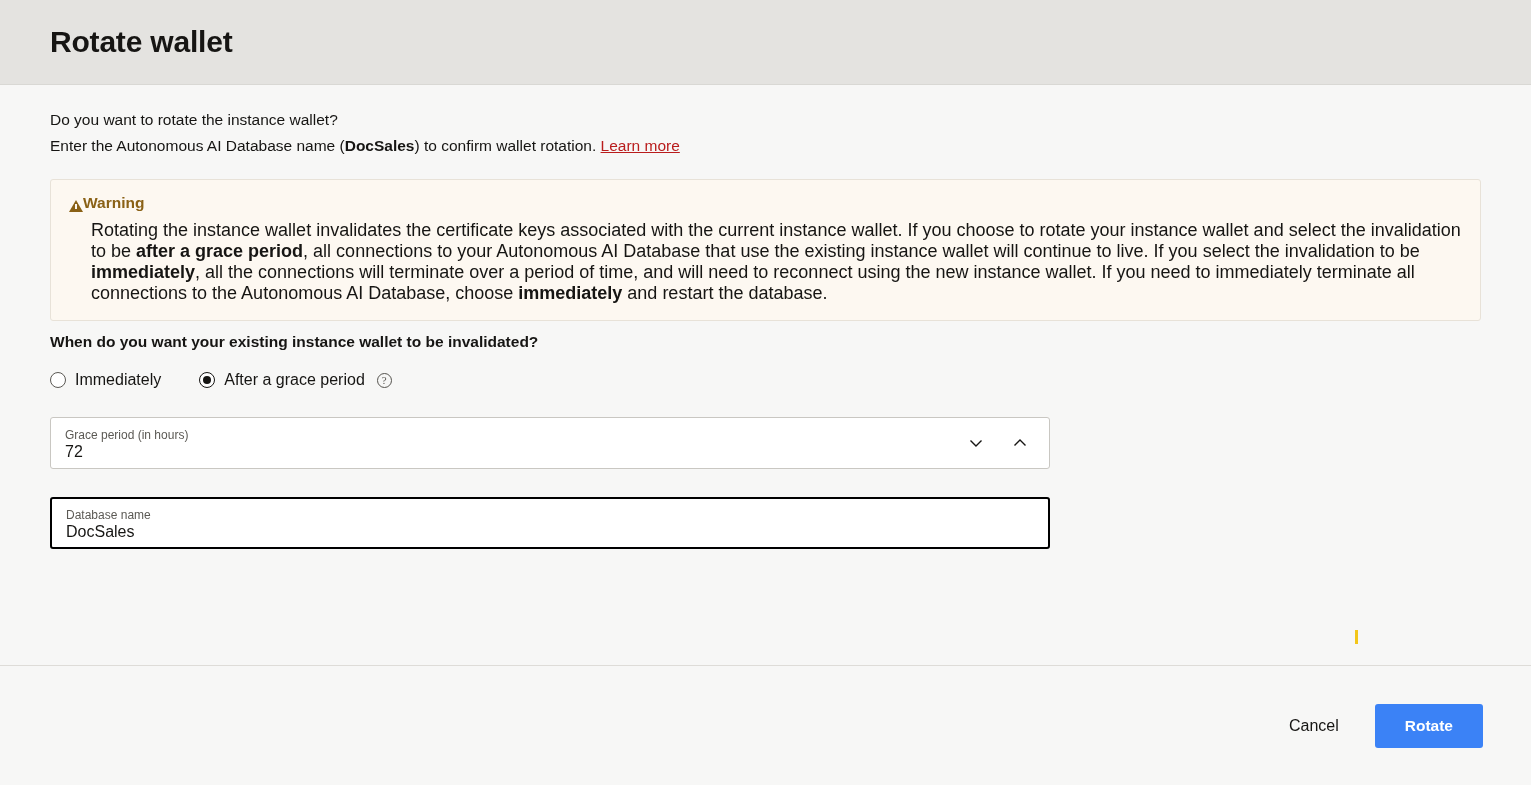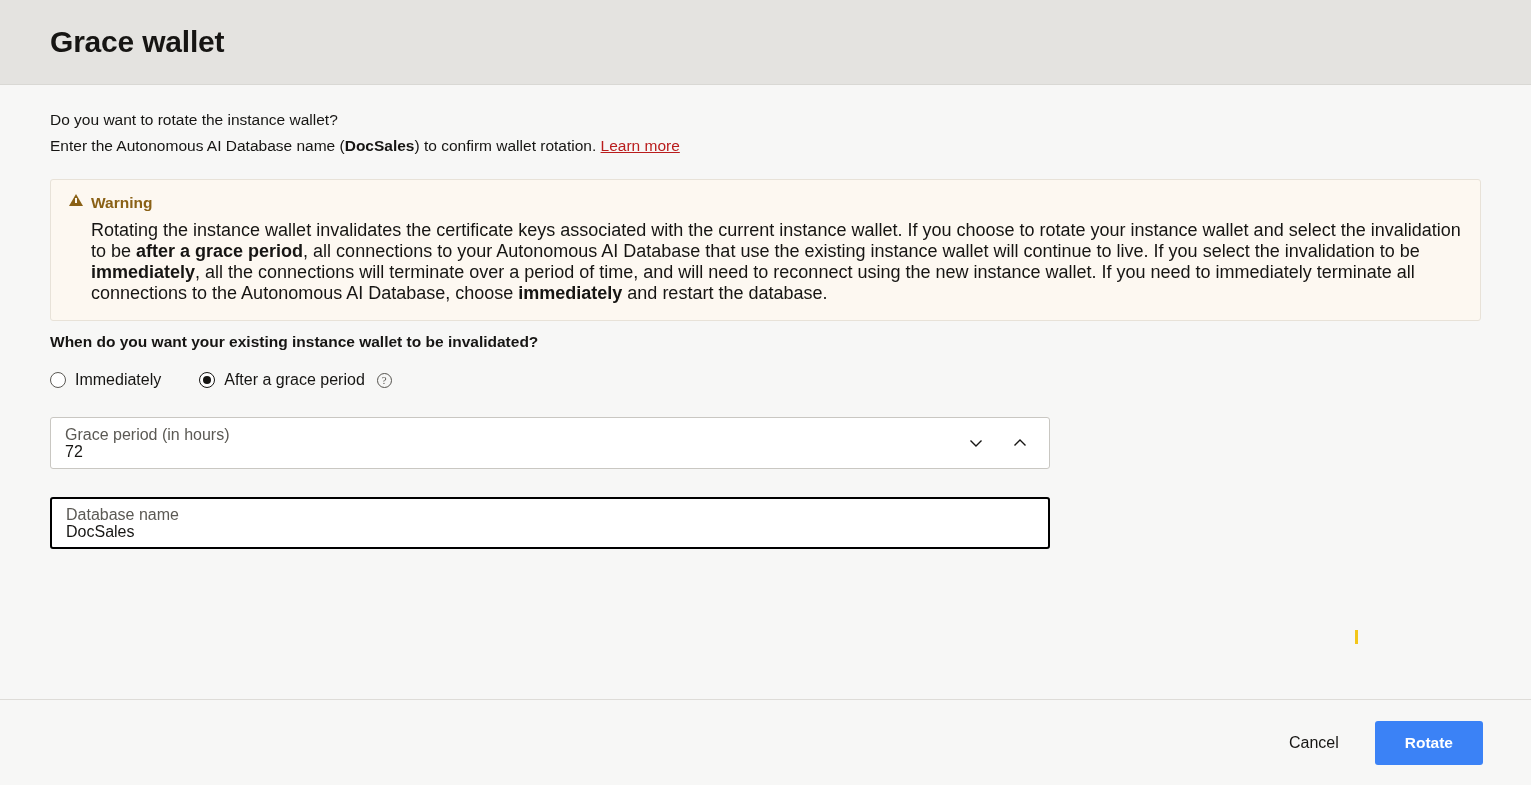--- a/index.html
+++ b/index.html
@@ -55,22 +55,21 @@
   }
   .warning-box {
     margin-top: 20px;
     background: #fdf8f1;
     border: 1px solid #e8e2d8;
     border-radius: 3px;
     padding: 14px 18px 16px 18px;
   }
   .warning-head {
     display: flex;
-    align-items: flex-start;
-    gap: 8px;
+    align-items: flex-end;
     margin-bottom: 8px;
   }
   .warn-triangle {
     width: 0; height: 0;
     border-left: 7px solid transparent;
     border-right: 7px solid transparent;
     border-bottom: 12px solid #8a6116;
     position: relative;
   }
   .warn-triangle::after {
@@ -166,21 +165,21 @@
   }
   .field-inner {
     display: flex;
     flex-direction: column;
     justify-content: center;
     flex: 1 1 auto;
     height: 100%;
     padding-top: 4px;
   }
   .field-label {
-    font-size: 16px;
+    font-size: 12px;
     color: #5b5954;
     line-height: 14px;
   }
   .field-value {
     font-size: 16px;
     color: #161513;
     line-height: 20px;
     background: transparent;
     border: none;
     outline: none;
@@ -204,21 +203,21 @@
   .yellow-mark {
     position: absolute;
     left: 1355px;
     top: 545px;
     width: 3px;
     height: 14px;
     background: #f3c61a;
   }
   .dialog-footer {
     flex: 0 0 auto;
-    height: 86px;
+    height: 120px;
     border-top: 1px solid #dedcd8;
     background: #f7f7f6;
     display: flex;
     align-items: center;
     justify-content: flex-end;
     padding: 0 48px;
     gap: 22px;
   }
   .btn-cancel {
     background: transparent;
@@ -241,21 +240,21 @@
     cursor: pointer;
   }
   .body-wrap { position: relative; }
 </style>
 </head>
 <body>
 
 <div class="dialog">
 
   <div class="dialog-header">
-    <div class="dialog-title">Grace wallet</div>
+    <div class="dialog-title">Rotate wallet</div>
   </div>
 
   <div class="dialog-body body-wrap">
 
     <div class="intro-line">Do you want to rotate the instance wallet?</div>
     <div class="intro-line">
       <span>Enter the Autonomous AI Database name (</span><b>DocSales</b><span>) to confirm wallet rotation. </span><a class="learn-more">Learn more</a>
     </div>
 
     <div class="warning-box">

